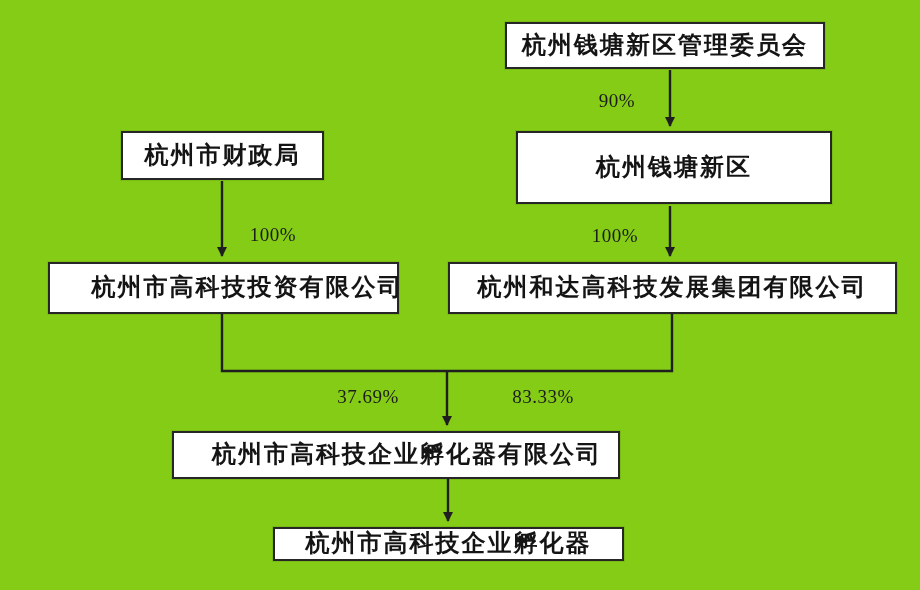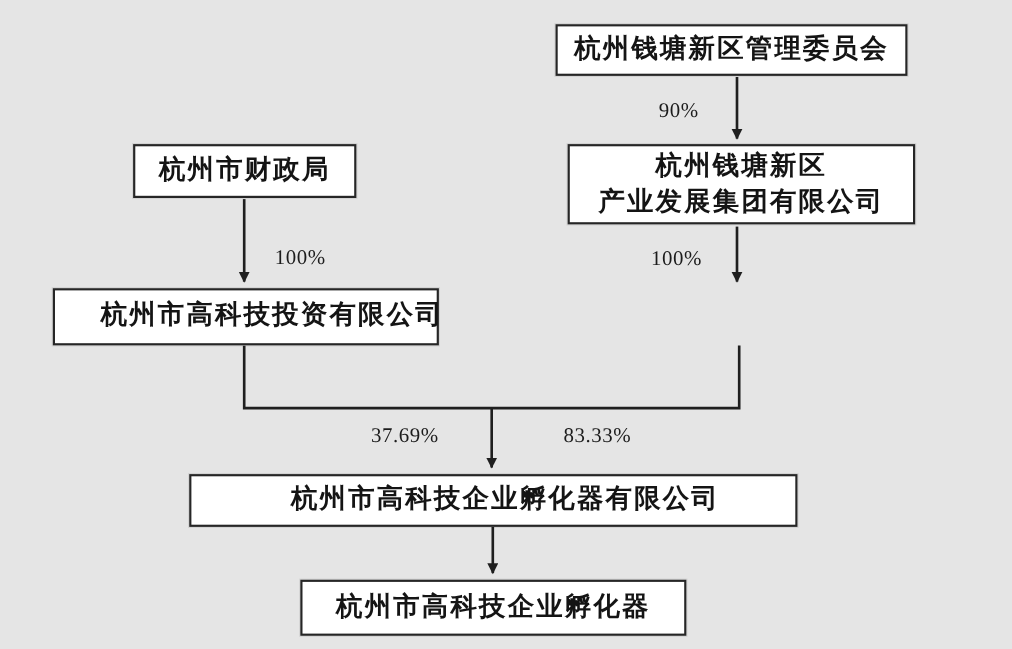--- a/index.html
+++ b/index.html
@@ -4,21 +4,21 @@
 <style>
   html, body {
     margin: 0;
     padding: 0;
     background: #ffffff;
   }
   #canvas {
     position: relative;
     width: 920px;
     height: 590px;
-    background: #e5e5e5;
+    background: #84cc16;
     font-family: "Liberation Serif", "DejaVu Serif", serif;
     overflow: hidden;
   }
   #wires {
     position: absolute;
     left: 0;
     top: 0;
     width: 920px;
     height: 590px;
   }
@@ -48,22 +48,22 @@
     letter-spacing: 0.5px;
     color: #1c1c1c;
     white-space: nowrap;
   }
   
   #node-committee        { left: 505px; top:  22px; width: 320px; height: 47px; }
   #node-industry-group   { left: 516px; top: 131px; width: 316px; height: 73px; line-height: 1.35; }
   #node-finance-bureau   { left: 121px; top: 131px; width: 203px; height: 49px; }
   #node-hitech-invest    { left:  48px; top: 262px; width: 351px; height: 52px; padding-left: 48px; }
   #node-heda-group       { left: 448px; top: 262px; width: 449px; height: 52px; }
-  #node-incubator-co     { left: 172px; top: 431px; width: 553px; height: 48px; padding-left: 22px; }
-  #node-incubator        { left: 273px; top: 527px; width: 351px; height: 51px; }
+  #node-incubator-co     { left: 172px; top: 431px; width: 448px; height: 48px; padding-left: 22px; }
+  #node-incubator        { left: 273px; top: 527px; width: 351px; height: 34px; }
   
   #pct-90        { left: 617px; top: 101px; }
   #pct-100-right { left: 615px; top: 236px; }
   #pct-100-left  { left: 273px; top: 235px; }
   #pct-1667      { left: 368px; top: 397px; }
   #pct-8333      { left: 543px; top: 397px; }
 </style>
 </head>
 <body>
 
@@ -88,31 +88,33 @@
 
     <line x1="448" y1="479" x2="448" y2="521" stroke="#1f1f1f" stroke-width="2.4" marker-end="url(#arrow)"></line>
   </svg>
 
   <div class="node" id="node-committee">
     <div class="line">杭州钱塘新区管理委员会</div>
   </div>
 
   <div class="node" id="node-industry-group">
     <div class="line">杭州钱塘新区</div>
-    <div class="line">产业发展集团有限公司</div>
   </div>
 
   <div class="node" id="node-finance-bureau">
     <div class="line">杭州市财政局</div>
   </div>
 
   <div class="node" id="node-hitech-invest">
     <div class="line">杭州市高科技投资有限公司</div>
   </div>
 
+  <div class="node" id="node-heda-group">
+    <div class="line">杭州和达高科技发展集团有限公司</div>
+  </div>
 
   <div class="node" id="node-incubator-co">
     <div class="line">杭州市高科技企业孵化器有限公司</div>
   </div>
 
   <div class="node" id="node-incubator">
     <div class="line">杭州市高科技企业孵化器</div>
   </div>
 
   <div class="pct" id="pct-90">90%</div>

